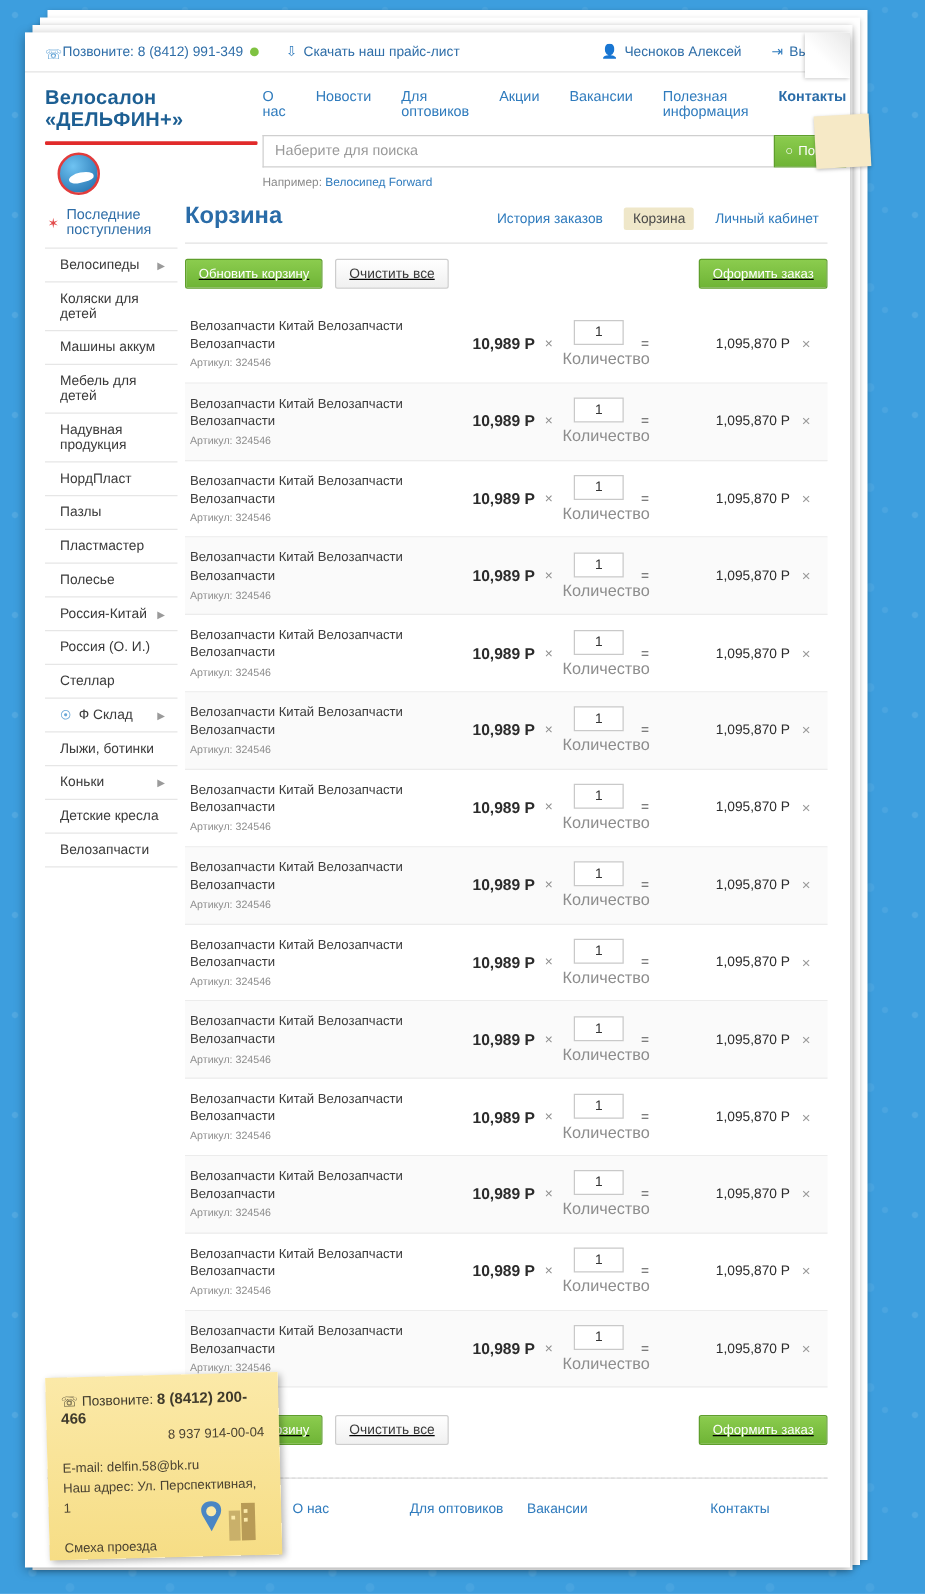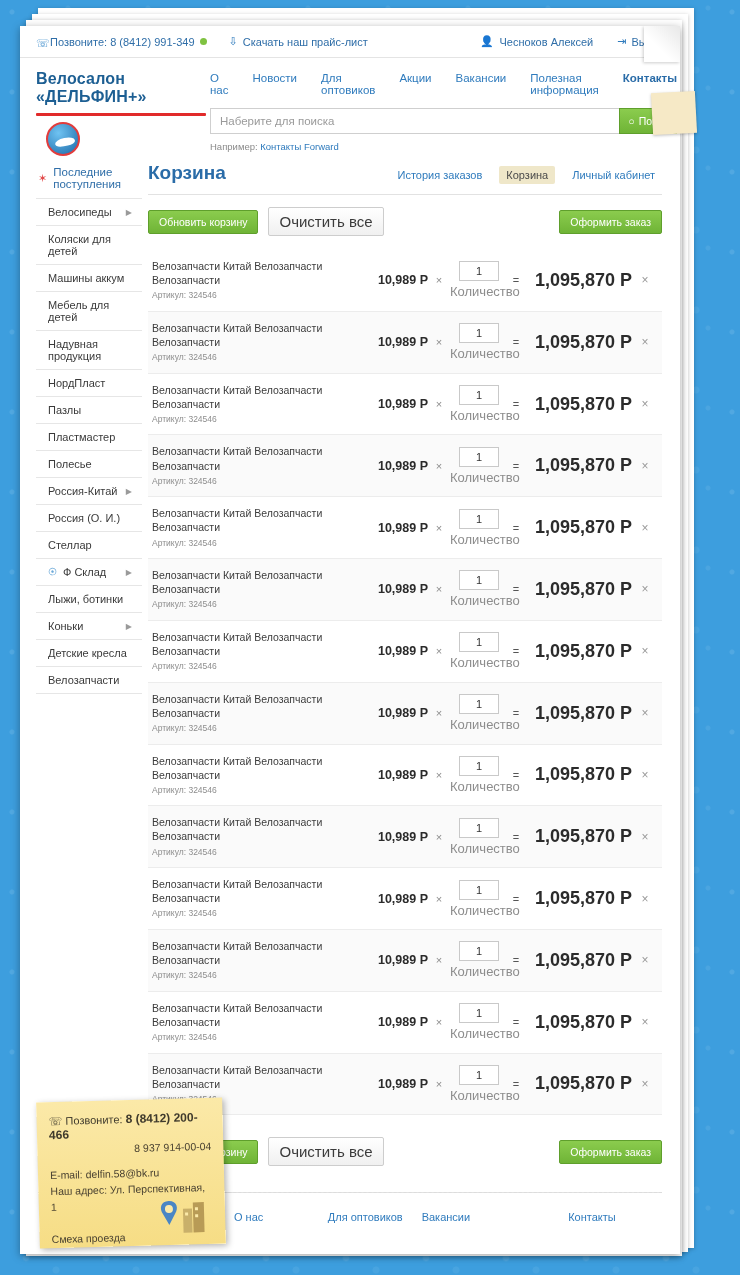--- a/index.html
+++ b/index.html
@@ -107,49 +107,49 @@
   .side-item .leaf{ color:#6aa8d8; margin-right:6px; font-size:9px;}
 
   .content{ flex:1; padding:10px 18px 0 6px; }
   .content-head{ display:flex; align-items:flex-end; }
   .page-title{ font-size:19px; color:#2a6ca8; font-weight:bold; }
   .cart-tabs{ margin-left:auto; display:flex; align-items:center; gap:10px; font-size:11px;}
   .cart-tabs a{ color:#2f7bbd; text-decoration:none; padding:3px 7px;}
   .cart-tabs a.current{ background:#efe7c9; color:#4a4a4a; border-radius:2px;}
   .hr{ height:1px; background:#e2e2e2; margin:10px 0 0 0; }
 
-  .btnrow{ display:flex; align-items:center; margin:12px 0 0 0;}
+  .btnrow{ display:flex; align-items:center; margin:12px 0 0 0;text-decoration:underline;}
   .btn-green{
     background:linear-gradient(#8bcc4e,#6fb436); border:1px solid #5f9f2c;
     color:#fff; font-size:10.5px; padding:5px 10px; border-radius:2px; cursor:pointer;
   }
   .btn-white{
     background:linear-gradient(#ffffff,#f0f0f0); border:1px solid #cdcdcd;
-    color:#3b3b3b; font-size:15px; padding:5px 10px; border-radius:2px; margin-left:10px; cursor:pointer;
+    color:#3b3b3b; font-size:11px; padding:5px 10px; border-radius:2px; margin-left:10px; cursor:pointer;
   }
   .btn-right{ margin-left:auto; }
 
   .cart-list{ margin-top:14px; }
   .cart-row{
     display:flex; align-items:center; padding:9px 4px 9px 4px;
     border-bottom:1px solid #ececec;
   }
   .cart-row.alt{ background:#fafafa; }
   .c-name{ width:190px; font-size:10.5px; color:#3c3c3c; line-height:1.35;}
   .c-art{ font-size:8.5px; color:#8d8d8d; margin-top:3px;}
   .c-price{ width:86px; text-align:right; font-size:12.5px; font-weight:bold; color:#2b2b2b;}
   .c-x{ width:22px; text-align:center; color:#8d8d8d; font-size:11px;}
   .c-qty{ width:58px; text-align:center; }
   .c-qty input{
     width:40px; height:20px; border:1px solid #c9c9c9; text-align:center;
     font-size:11px; color:#333; background:#fff;
   }
   .c-qty .lbl{ display:block; font-size:13px; color:#8d8d8d; margin-top:3px;}
   .c-eq{ width:16px; text-align:center; color:#555; font-size:11px;}
-  .c-total{ width:108px; text-align:right; font-size:18px; font-weight:bold; color:#2b2b2b;}
+  .c-total{ width:108px; text-align:right; font-size:11px; font-weight:normal; color:#2b2b2b;}
   .c-del{ width:26px; text-align:center; color:#9a9a9a; font-size:12px; cursor:pointer;}
 
   .sum-row{ display:flex; justify-content:flex-end; align-items:center; gap:12px; margin:16px 8px 0 0; }
   .sum-label{ font-size:12.5px; font-weight:bold; color:#2b2b2b;}
   .sum-value{ font-size:12.5px; font-weight:bold; color:#2b2b2b;}
 
   
   .footer-sep{ height:1px; background:#e2e2e2; margin:26px 18px 0 18px; border-top:1px dashed #dcdcdc;}
   .footer{ display:flex; padding:18px 18px 0 214px; }
   .fcol{ width:96px; font-size:11px; }
@@ -227,21 +227,21 @@
       </div>
       <div class="searchrow">
         <div class="searchbox">Наберите для поиска</div>
         <div class="searchbtn">
           <span>○</span>
           <span>Поиск</span>
         </div>
       </div>
       <div class="hint">
         <span>Например:</span>
-        <a>Контакты Forward</a>
+        <a>Велосипед Forward</a>
       </div>
     </div>
   </div>
   <div class="logo-badge"></div>
 
   <div class="body-wrap">
 
     <div class="sidebar">
       <div class="side-head">
         <span class="star">✶</span>

